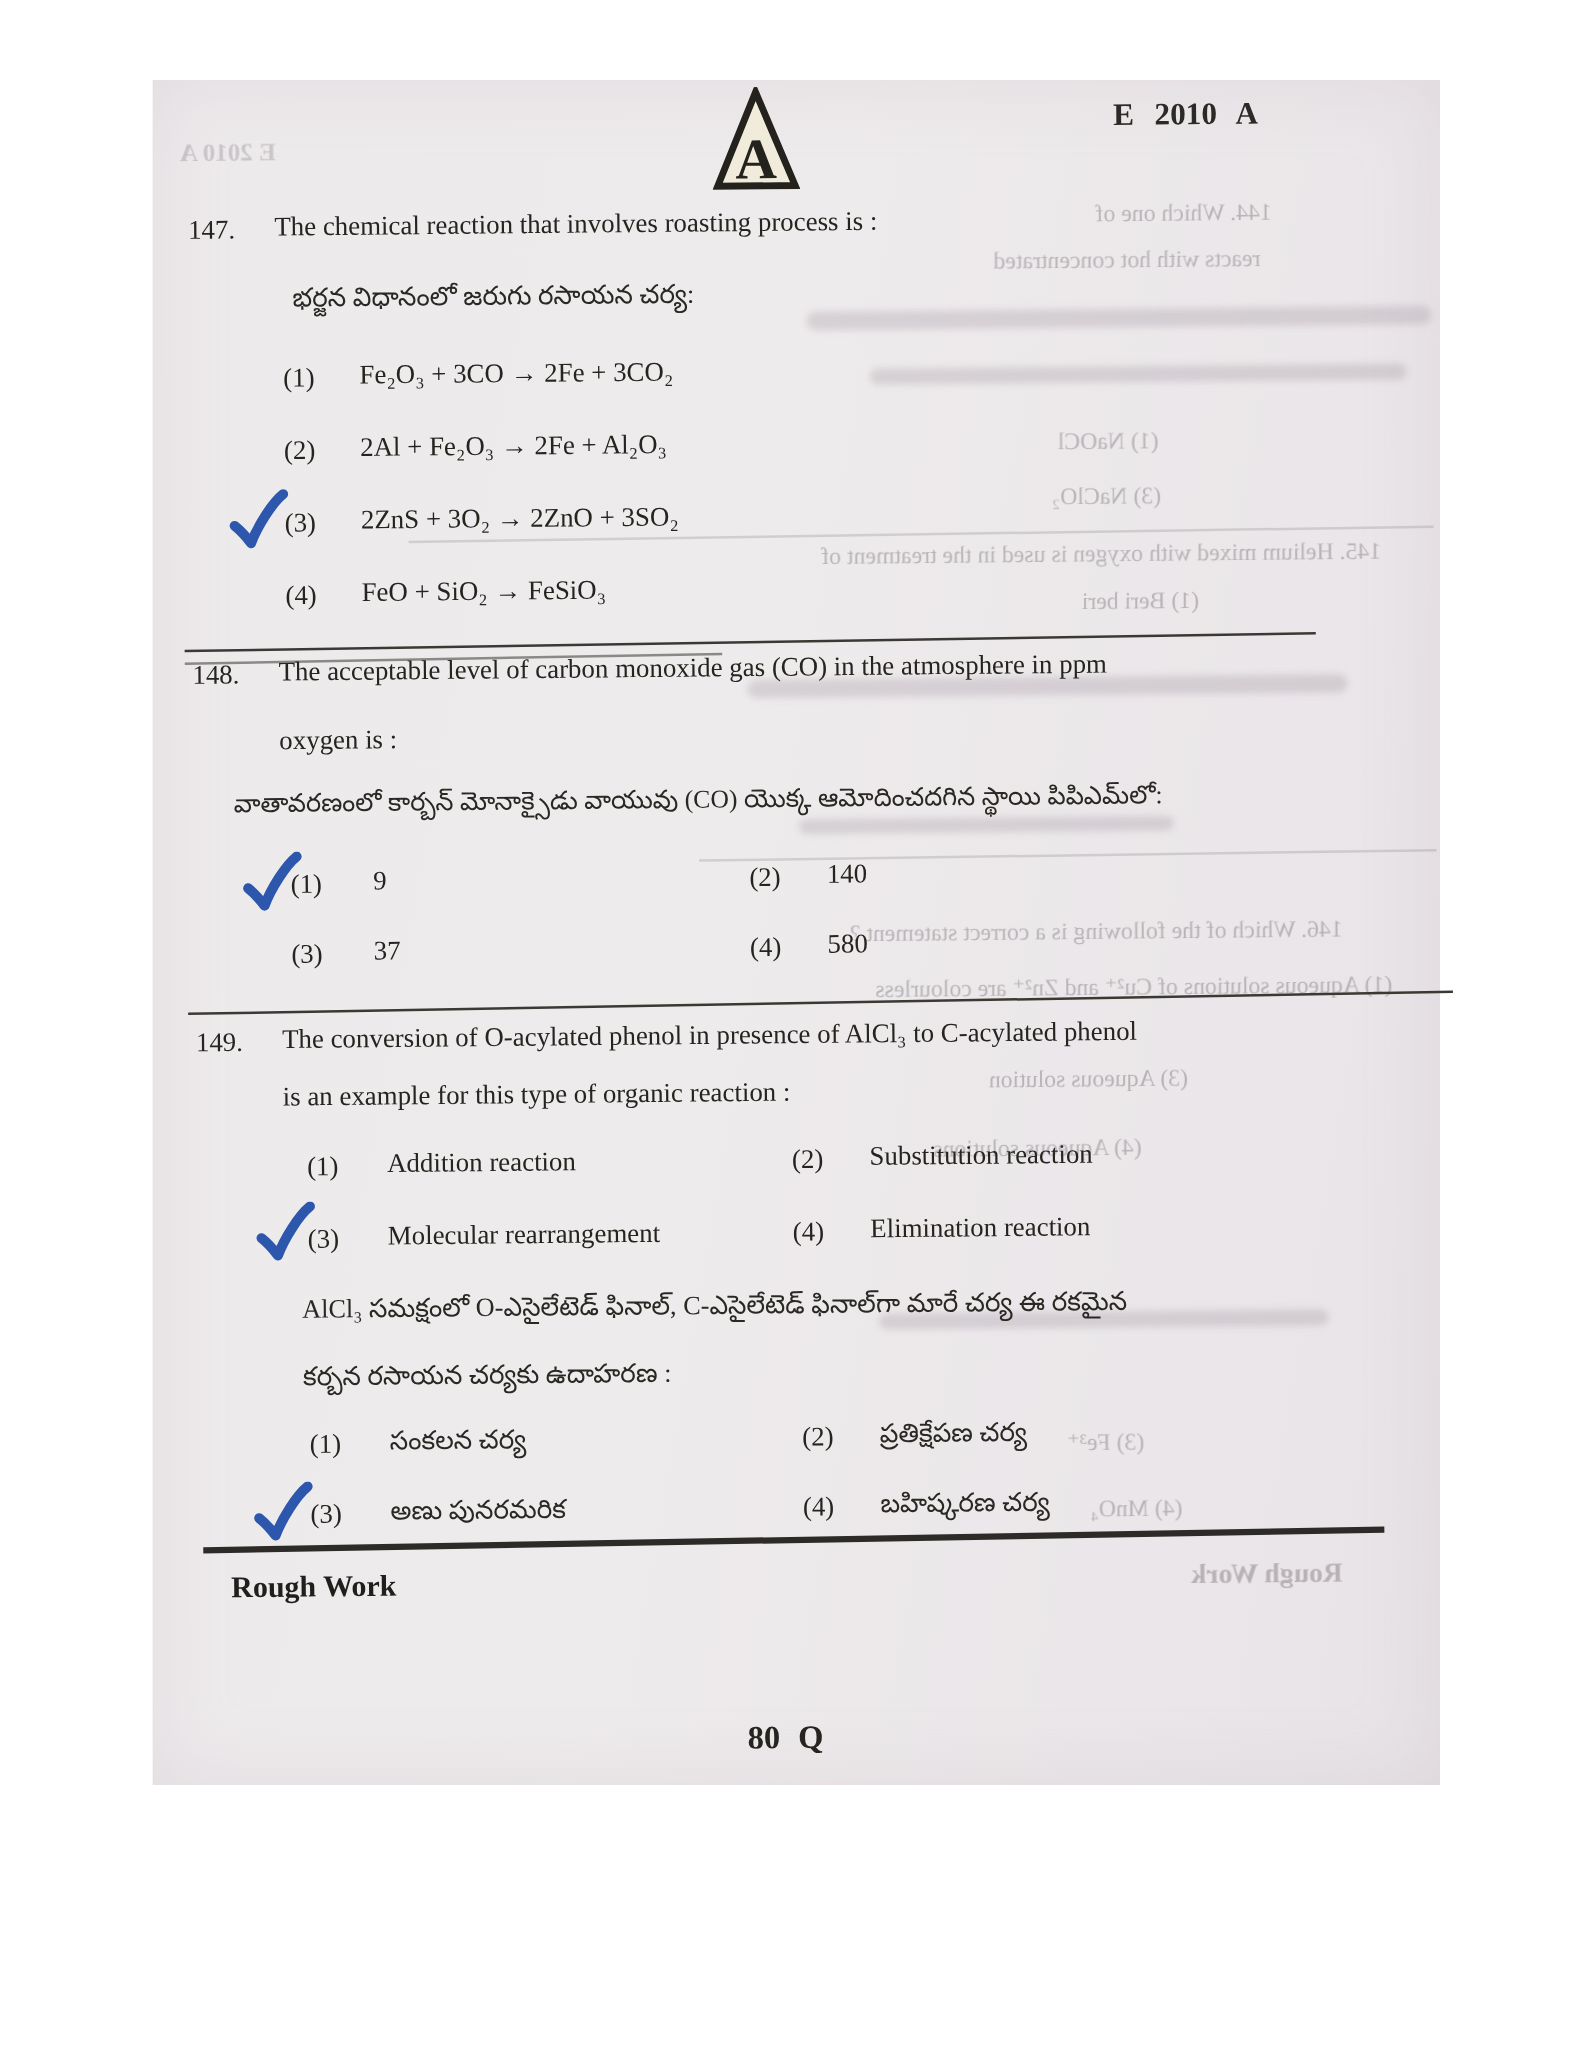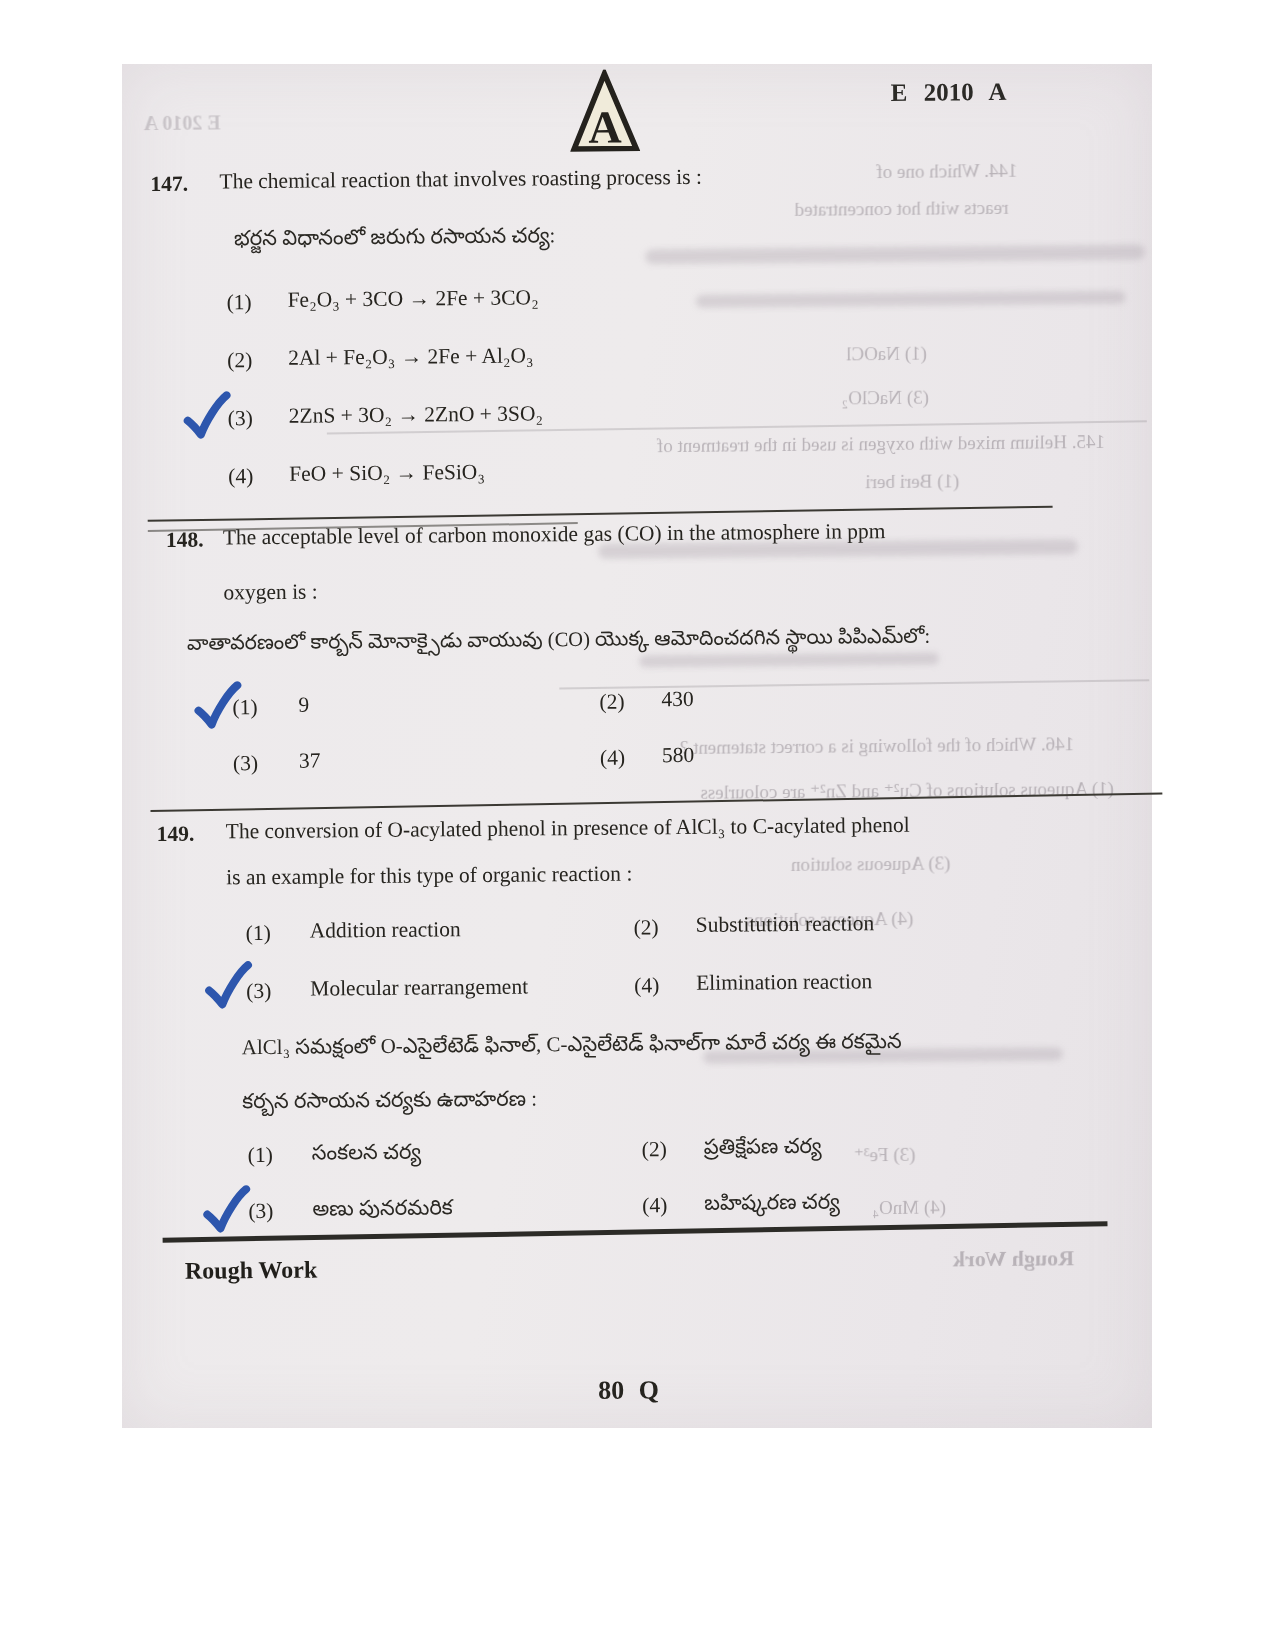--- a/index.html
+++ b/index.html
@@ -5,21 +5,21 @@
   html,body{margin:0;padding:0;background:#ffffff;}
   .stage{position:relative;width:1275px;height:1651px;background:#ffffff;overflow:hidden;
          font-family:"Liberation Serif","DejaVu Serif",serif;color:#26241f;}
   .paper{position:absolute;left:122px;top:64px;width:1030px;height:1364px;
          background:linear-gradient(100deg,#edeaec 0%,#eeebec 45%,#eae6e9 80%,#e7e3e6 100%);
          box-shadow:inset 0 0 60px rgba(190,180,188,.25);}
   .tilt{position:absolute;left:0;top:0;width:1275px;height:1651px;
         transform:rotate(-0.55deg);transform-origin:160px 760px;}
   .abs{position:absolute;white-space:nowrap;}
   .en{font-size:21.5px;color:#26241f;}
-  .b{font-weight:bold;}
+  .b{font-weight:normal;}
   .te{font-size:21px;color:#2a2823;}
   .code{font-size:25px;font-weight:bold;word-spacing:10px;color:#2b2a26;}
   .sep{position:absolute;background:#3b3933;height:2.4px;}
   .sep.thick{height:4.5px;background:#2c2b27;}
   .crease{position:absolute;background:rgba(110,105,110,.22);height:1.5px;}
   .ghost{position:absolute;white-space:nowrap;transform:scaleX(-1);
          color:rgba(143,136,143,.55);font-size:19px;filter:blur(.4px);}
   .ghost.bld{font-weight:bold;}
   .smear{position:absolute;background:rgba(150,140,150,.28);filter:blur(3px);border-radius:8px;}
   .check{position:absolute;width:52px;height:52px;}
@@ -80,32 +80,32 @@
     <svg class="check" style="left:184px;top:392px;" viewBox="0 0 52 52">
       <path d="M7 29 C12 33,17 39,20 43 C25 30,37 11,46 4" fill="none" stroke="#2d56ad" stroke-width="8" stroke-linecap="round" stroke-linejoin="round"></path>
     </svg>
 
     <div class="abs en" style="left:231px;top:465px;">(4)</div>
     <div class="abs en" style="left:292px;top:463px;">FeO + SiO₂ → FeSiO₃</div>
 
     <div class="sep" style="left:150px;top:517px;width:905px;transform:rotate(-0.35deg);"></div>
     <div class="sep" style="left:150px;top:528px;width:430px;height:1.5px;opacity:.55;transform:rotate(-0.5deg);"></div>
 
-    <div class="abs en b" style="left:168px;top:528px;">148.</div>
+    <div class="abs en b" style="left:156px;top:528px;">148.</div>
     <div class="abs en" style="left:225px;top:526px;">The acceptable level of carbon monoxide gas (CO) in the atmosphere in ppm</div>
     <div class="abs en" style="left:225px;top:581px;">oxygen is :</div>
     <div class="abs te" style="left:188px;top:632px;font-size:20.5px;">వాతావరణంలో కార్బన్ మోనాక్సైడు వాయువు (CO) యొక్క ఆమోదించదగిన స్థాయి పిపిఎమ్‌లో:</div>
 
     <div class="abs en" style="left:233px;top:696px;">(1)</div>
     <div class="abs en" style="left:299px;top:694px;">9</div>
     <svg class="check" style="left:192px;top:682px;" viewBox="0 0 52 52">
       <path d="M7 29 C12 33,17 39,20 43 C25 30,37 11,46 4" fill="none" stroke="#2d56ad" stroke-width="8" stroke-linecap="round" stroke-linejoin="round"></path>
     </svg>
     <div class="abs en" style="left:600px;top:694px;">(2)</div>
-    <div class="abs en" style="left:662px;top:692px;">430</div>
+    <div class="abs en" style="left:662px;top:692px;">140</div>
 
     <div class="abs en" style="left:233px;top:752px;">(3)</div>
     <div class="abs en" style="left:299px;top:750px;">37</div>
     <div class="abs en" style="left:600px;top:750px;">(4)</div>
     <div class="abs en" style="left:662px;top:748px;">580</div>
 
     <div class="sep" style="left:150px;top:806px;width:1012px;transform:rotate(-0.45deg);"></div>
 
     <div class="abs en b" style="left:156px;top:822px;">149.</div>
     <div class="abs en" style="left:225px;top:820px;">The conversion of O-acylated phenol in presence of AlCl₃ to C-acylated phenol</div>

